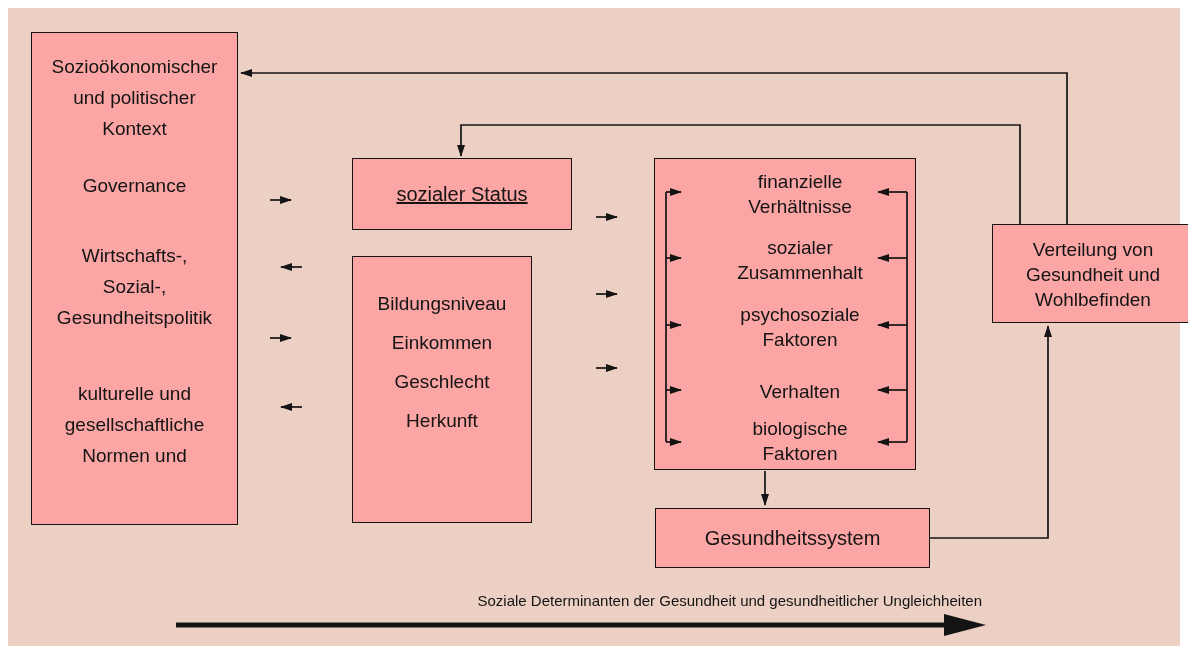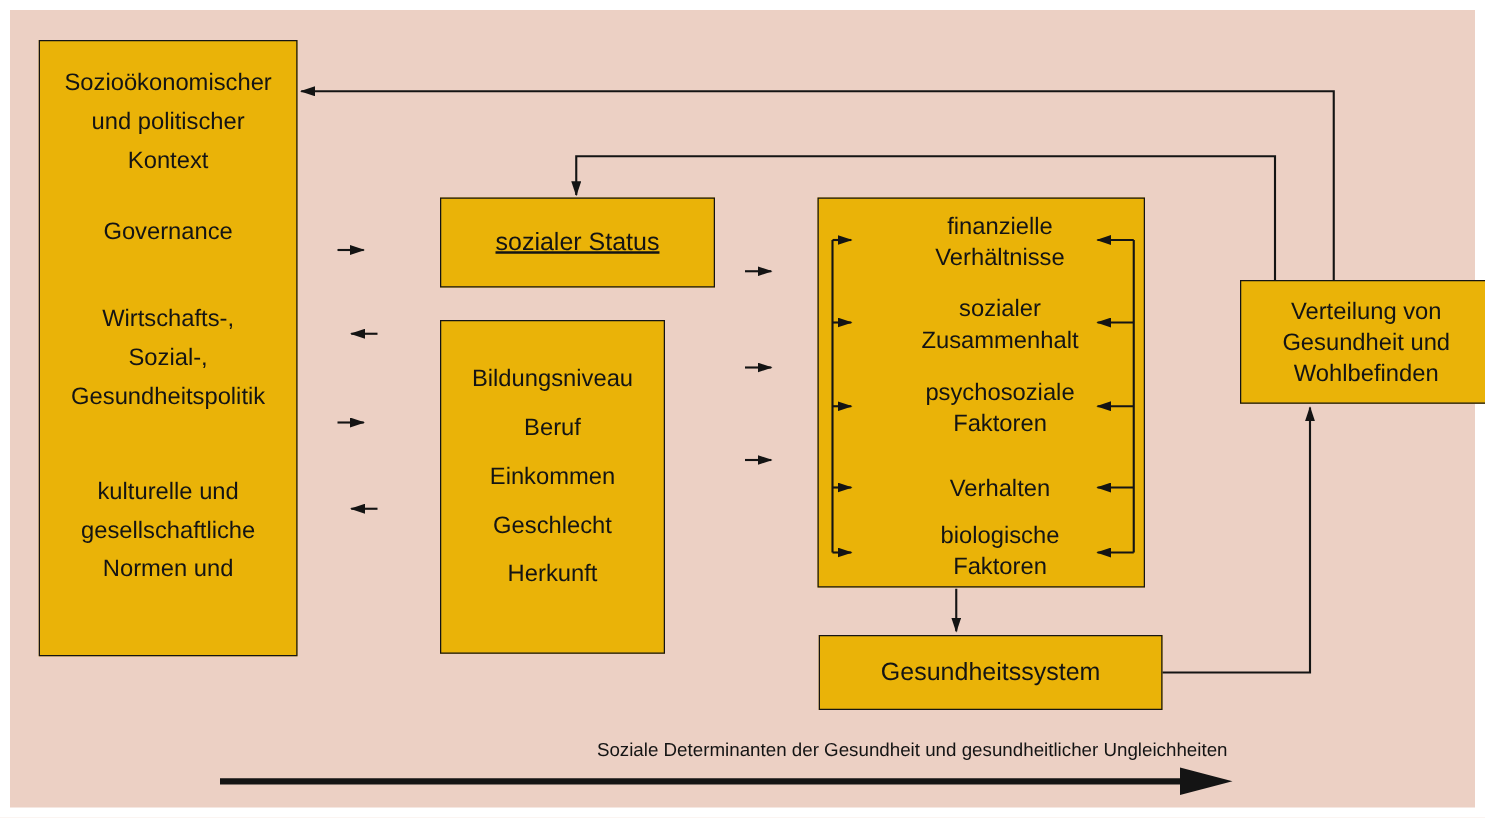--- a/index.html
+++ b/index.html
@@ -1,19 +1,19 @@
 <!DOCTYPE html>
 <html><head>
 <meta charset="utf-8">
 <style>
   html,body{margin:0;padding:0;}
   body{font-family:"Liberation Sans",sans-serif;color:#141414;}
   .stage{position:relative;width:1188px;height:654px;background:#ffffff;overflow:hidden;}
   .panel{position:absolute;left:8px;top:8px;width:1172px;height:638px;background:#ecd0c4;}
-  .box{position:absolute;background:#eab308;border:1.6px solid #141414;box-sizing:border-box;}
+  .box{position:absolute;background:#fca5a5;border:1.6px solid #141414;box-sizing:border-box;}
   .grp{position:absolute;left:0;width:100%;line-height:31px;font-size:19px;text-align:center;}
   .status-box{display:flex;align-items:center;justify-content:center;font-size:20px;}
   .det-lines{position:absolute;left:0;top:27px;width:100%;line-height:39px;font-size:19px;text-align:center;}
   .fac-item{position:absolute;left:0;width:100%;line-height:25px;font-size:19px;text-align:center;padding-left:30px;box-sizing:border-box;}
   .dist-lines{position:absolute;left:0;top:12px;width:100%;line-height:25px;font-size:19px;text-align:center;}
   .hs-box{display:flex;align-items:center;justify-content:center;font-size:20px;}
   .axis-label{position:absolute;left:170px;top:592px;width:812px;font-size:15px;text-align:right;}
   svg.overlay{position:absolute;left:0;top:0;pointer-events:none;}
 </style>
 </head>
@@ -43,21 +43,20 @@
     </div>
   </div>
 
   <div class="box status-box" style="left:352px;top:158px;width:220px;height:72px;text-decoration:underline;">
     <span>sozialer Status</span>
   </div>
 
   <div class="box" style="left:352px;top:256px;width:180px;height:267px;">
     <div class="det-lines">
       <div>Bildungsniveau</div>
-      <div>Beruf</div>
       <div>Einkommen</div>
       <div>Geschlecht</div>
       <div>Herkunft</div>
     </div>
   </div>
 
   <div class="box" style="left:654px;top:158px;width:262px;height:312px;">
     <div class="fac-item" style="top:10px;">
       <div>finanzielle</div>
       <div>Verhältnisse</div>

